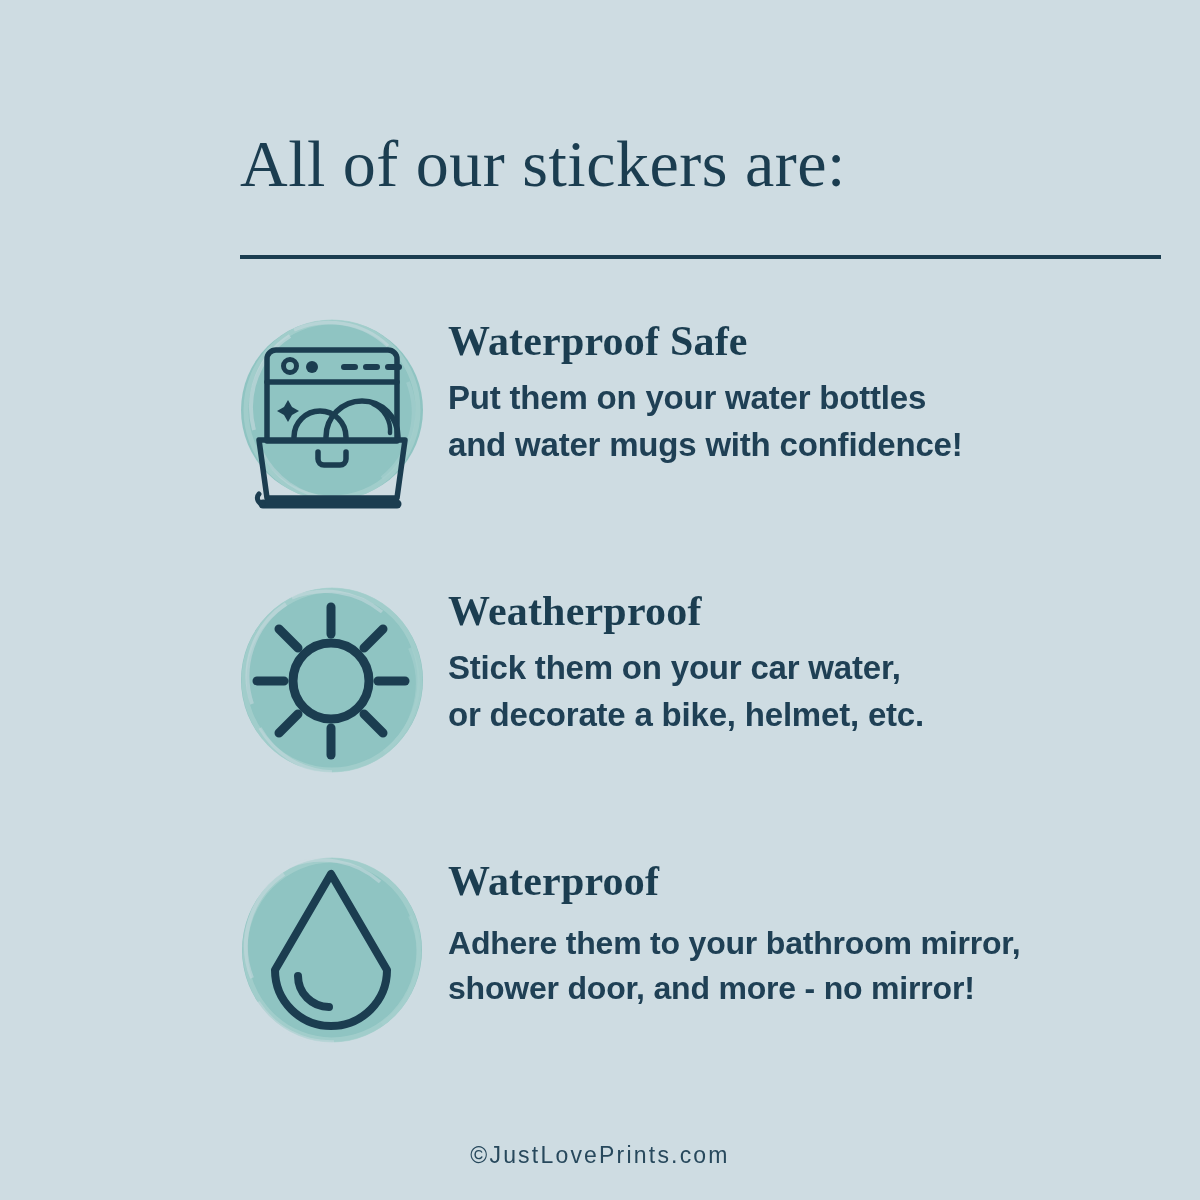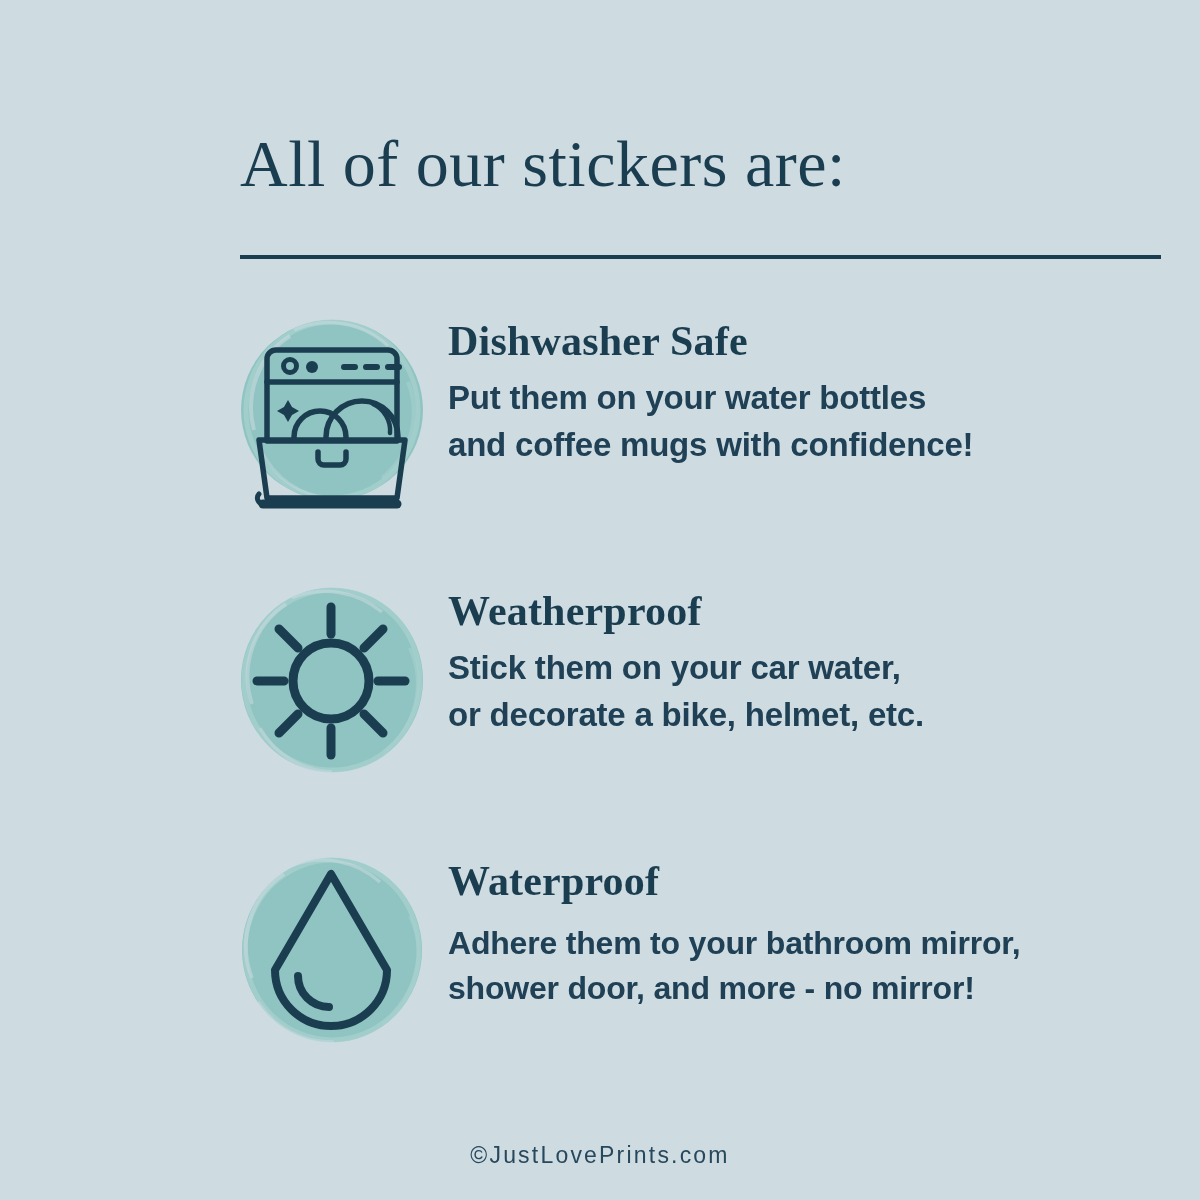--- a/index.html
+++ b/index.html
@@ -155,24 +155,24 @@
           <path d="M112 55 h11 M134 55 h11 M156 55 h11" stroke-width="6" stroke-linecap="round"></path>
         </g>
 
         <g fill="#1b3d50">
           <path d="M56 88 l4 7 7 4 -7 4 -4 7 -4 -7 -7 -4 7 -4 Z"></path>
         </g>
       </svg>
     </div>
 
     <div class="feature-text">
-      <div class="feature-heading">Dishwasher Safe</div>
+      <div class="feature-heading">Waterproof Safe</div>
       <div class="feature-body">
         <span>Put them on your water bottles</span>
-        <span>and coffee mugs with confidence!</span>
+        <span>and water mugs with confidence!</span>
       </div>
     </div>
   </div>
 
   <div class="feature feature-2">
 
     <div class="icon-wrap">
       <svg width="196" height="200" viewBox="0 0 196 200">
         <ellipse cx="100" cy="98" rx="91" ry="92" fill="#8fc4c2"></ellipse>
         <path d="M12 98 A88 90 0 0 1 100 8 A88 90 0 0 1 188 98 A88 90 0 0 1 100 188 A88 90 0 0 1 12 98 Z" fill="none" stroke="#a7d0ce" stroke-width="5" opacity="0.75"></path>

